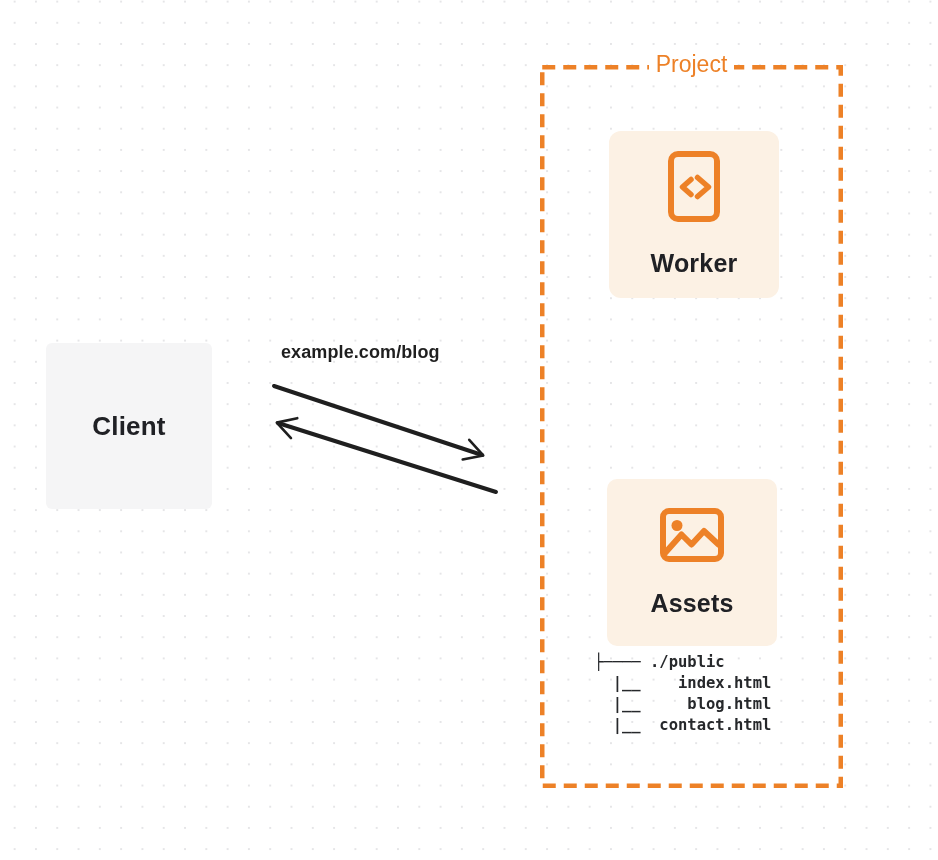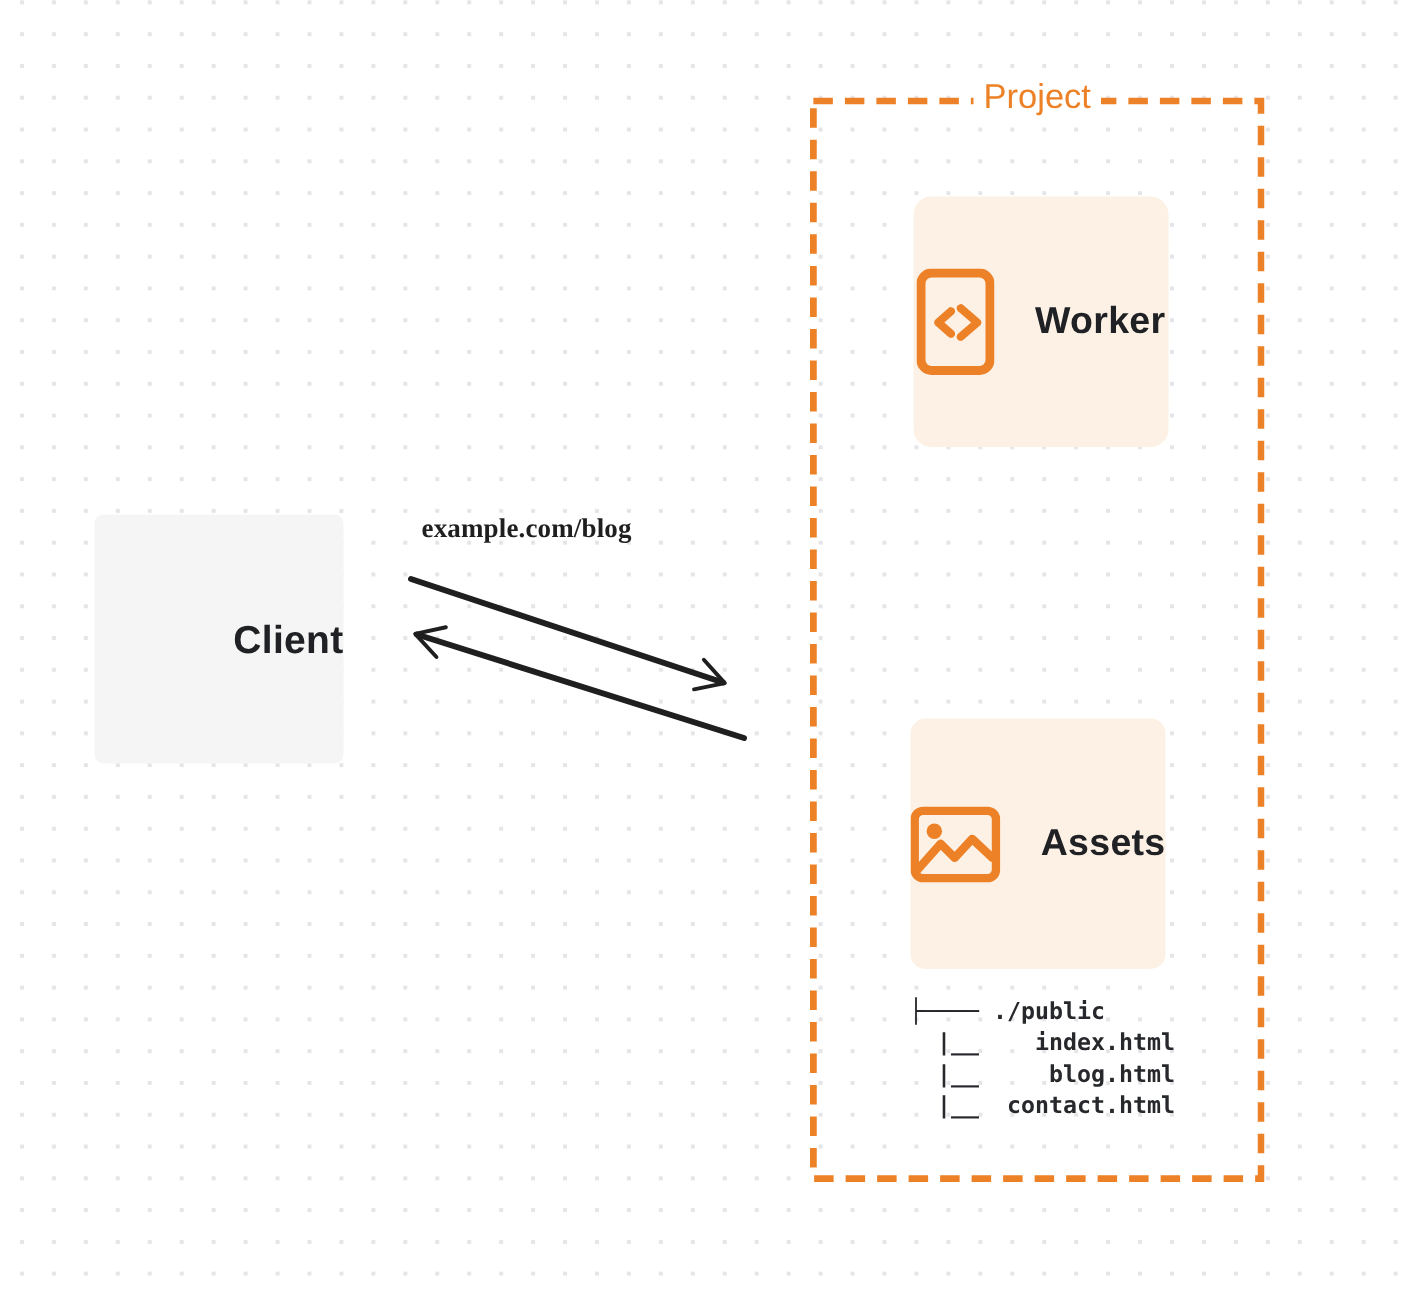--- a/index.html
+++ b/index.html
@@ -15,47 +15,46 @@
     overflow: hidden;
     background-color: #ffffff;
     background-image: radial-gradient(circle, #e5e5e7 1.4px, transparent 1.5px);
     background-size: 21.3px 21.2px;
     background-position: 4px -9px;
   }
 
   
   .client-box {
     position: absolute;
-    left: 63px;
+    left: 46px;
     top: 343px;
     width: 166px;
     height: 166px;
     background: #f5f5f6;
     border-radius: 6px;
     display: flex;
     align-items: center;
-    justify-content: flex-end;
+    justify-content: center;
   }
   .client-box .label {
     font-size: 26px;
     font-weight: 700;
     color: #202125;
     letter-spacing: 0.2px;
   }
 
   
   .url-label {
     position: absolute;
     left: 281px;
     top: 342px;
     font-size: 18px;
     font-weight: 700;
     color: #1f1f1f;
     letter-spacing: 0.1px;
-    font-family: Liberation Serif, serif;
   }
 
   
   .arrows-svg {
     position: absolute;
     left: 0;
     top: 0;
     pointer-events: none;
   }
 
@@ -84,40 +83,40 @@
   }
 
   
   .node-card {
     position: absolute;
     width: 170px;
     height: 167px;
     background: #fcf1e4;
     border-radius: 12px;
     display: flex;
-    flex-direction: row;
+    flex-direction: column;
     align-items: center;
     justify-content: center;
   }
   .node-card.worker { left: 609px; top: 131px; gap: 27px; }
   .node-card.assets { left: 607px; top: 479px; gap: 27px; border-radius: 10px; }
   .node-card .label {
     font-size: 25px;
     font-weight: 700;
     color: #202125;
     letter-spacing: 0.2px;
   }
   .node-card .icon { display: block; }
 
   
   .file-tree {
     position: absolute;
     left: 592px;
     top: 650px;
-    margin: 14px;
+    margin: 2px;
     font-family: "DejaVu Sans Mono", monospace;
     font-size: 15.5px;
     line-height: 21px;
     font-weight: 700;
     color: #26282b;
     white-space: pre;
   }
 </style>
 </head>
 <body>

